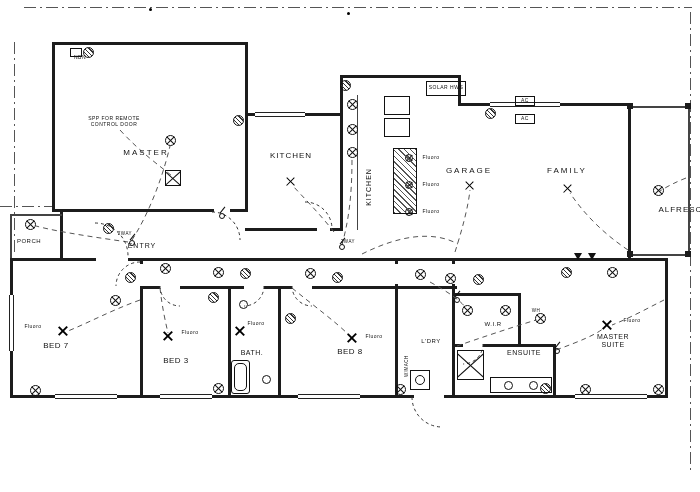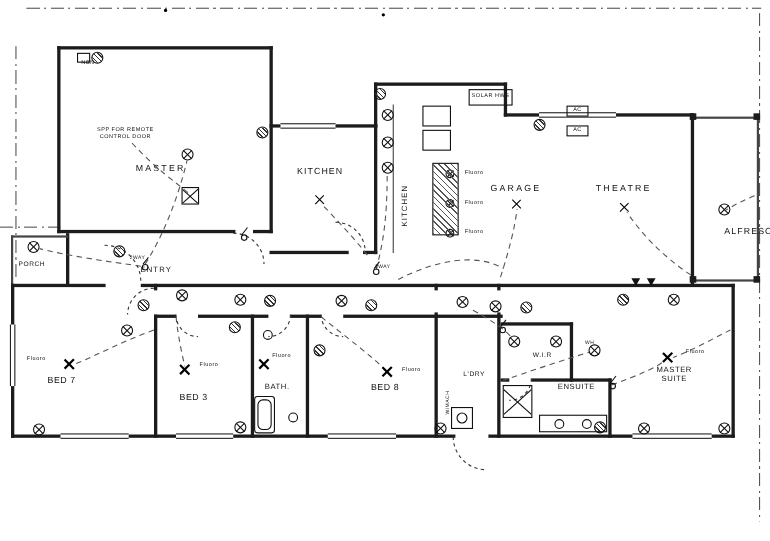--- a/index.html
+++ b/index.html
@@ -137,21 +137,21 @@
       <path d="M412 397 A30 30 0 0 0 442 427"></path>
       <path d="M483 344 A20 20 0 0 1 463 364"></path>
       <path d="M140 262 A24 24 0 0 0 116 286"></path>
     </g>
   </svg>
 
 <div class="lbl" style="left: 146px; top: 153px; font-size: 8px; letter-spacing: 2px; transform: translate(-50%, -50%);">MASTER</div>
     <div class="lbl" style="left: 291px; top: 156px; font-size: 8px; letter-spacing: 1px; transform: translate(-50%, -50%);">KITCHEN</div>
     <div class="lbl" style="left: 369px; top: 187px; font-size: 7px; letter-spacing: 1px; transform: translate(-50%, -50%) rotate(-90deg);">KITCHEN</div>
     <div class="lbl" style="left: 469px; top: 171px; font-size: 8px; letter-spacing: 2px; transform: translate(-50%, -50%);">GARAGE</div>
-    <div class="lbl" style="left: 567px; top: 171px; font-size: 8px; letter-spacing: 2px; transform: translate(-50%, -50%);">THEATRE</div>
+    <div class="lbl" style="left: 567px; top: 171px; font-size: 8px; letter-spacing: 2px; transform: translate(-50%, -50%);">FAMILY</div>
     <div class="lbl" style="left: 684px; top: 210px; font-size: 8px; letter-spacing: 1px; transform: translate(-50%, -50%);">ALFRESCO</div>
     <div class="lbl" style="left: 29px; top: 241px; font-size: 6px; transform: translate(-50%, -50%);">PORCH</div>
     <div class="lbl" style="left: 142px; top: 246px; font-size: 7px; letter-spacing: 1px; transform: translate(-50%, -50%);">ENTRY</div>
     <div class="lbl" style="left: 56px; top: 346px; font-size: 8px; transform: translate(-50%, -50%);">BED 7</div>
     <div class="lbl" style="left: 176px; top: 361px; font-size: 8px; transform: translate(-50%, -50%);">BED 3</div>
     <div class="lbl" style="left: 252px; top: 353px; font-size: 7px; transform: translate(-50%, -50%);">BATH.</div>
     <div class="lbl" style="left: 350px; top: 352px; font-size: 8px; transform: translate(-50%, -50%);">BED 8</div>
     <div class="lbl" style="left: 431px; top: 341px; font-size: 6px; transform: translate(-50%, -50%);">L'DRY</div>
     <div class="lbl" style="left: 493px; top: 324px; font-size: 6px; transform: translate(-50%, -50%);">W.I.R</div>
     <div class="lbl" style="left: 524px; top: 353px; font-size: 7px; transform: translate(-50%, -50%);">ENSUITE</div>

